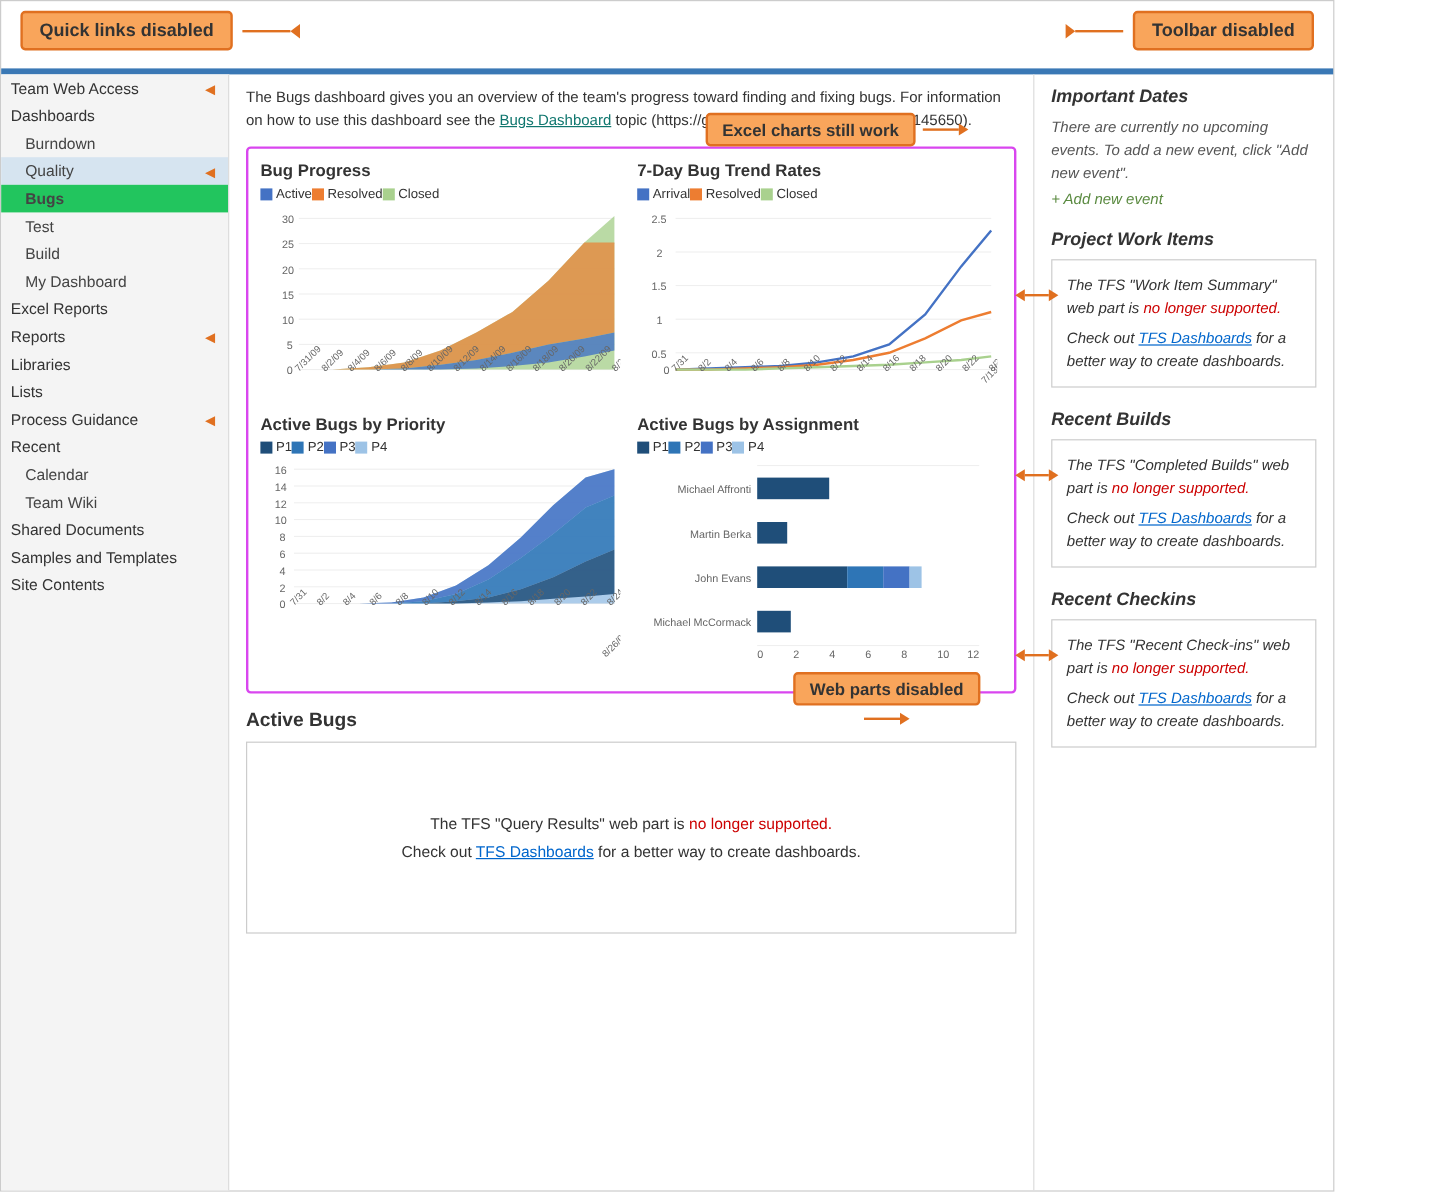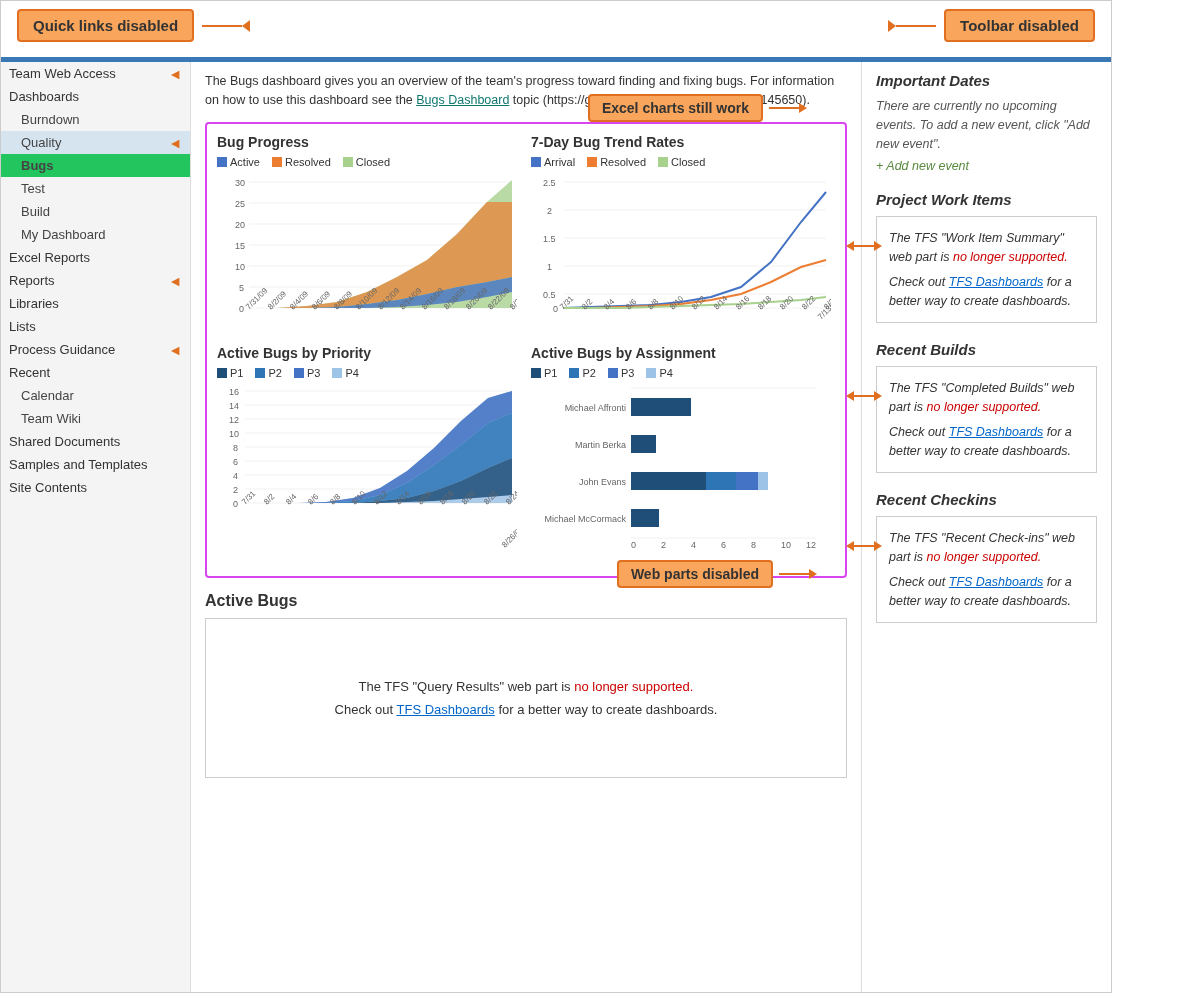--- a/index.html
+++ b/index.html
@@ -54,21 +54,21 @@
     
     .right-section { margin-bottom: 18px; }
     .right-section-title { font-size: 15px; font-weight: 600; margin-bottom: 8px; color: #333; }
     .right-section-box { border: 1px solid #ccc; padding: 12px; font-size: 12.5px; line-height: 1.5; color: #333; min-height: 90px; }
     .add-event { color: #5a8a40; font-size: 13px; margin-top: 6px; cursor: pointer; }
     .add-event::before { content: '+ '; }
 
     .important-dates-text { font-size: 12.5px; color: #555; margin-bottom: 6px; line-height: 1.5; }
 
     
-    .legend { display: flex; gap: 12px; font-size: 11px; margin-bottom: 4px; align-items: center; }
+    .legend { display: flex; gap: 0; font-size: 11px; margin-bottom: 4px; align-items: center; }
     .legend-item { display: flex; align-items: center; gap: 3px; }
     .legend-dot { width: 10px; height: 10px; display: inline-block; }
 
     .callout-connector { display: flex; align-items: center; }
     .conn-line { width: 40px; height: 2px; background: #e07020; }
     .conn-arrow { width: 0; height: 0; border-top: 6px solid transparent; border-bottom: 6px solid transparent; border-right: 8px solid #e07020; }
     .conn-arrow-right { width: 0; height: 0; border-top: 6px solid transparent; border-bottom: 6px solid transparent; border-left: 8px solid #e07020; }
 
     .top-bar { background: #3a78b5; height: 5px; width: 100%; }
   </style>
@@ -416,21 +416,21 @@
                   <text x="250" y="165" font-size="9" fill="#666">10</text>
                   <text x="275" y="165" font-size="9" fill="#666">12</text>
                 </svg>
               </div>
             </div>
           </div>
         </div>
 
         <div class="active-bugs-section">
           <div style="position:relative;">
-            <div style="position:absolute; top:-32px; right:30px; display:flex; align-items:center; gap:6px; z-index:10;">
+            <div style="position:absolute; top:-32px; right:30px; display:flex; align-items:center; gap:6px; z-index:10;flex-direction:column;">
               <div class="callout-box" style="font-size:14px; padding:4px 12px;">Web parts disabled</div>
               <div style="display:flex; align-items:center;">
                 <div style="width:30px; height:2px; background:#e07020;"></div>
                 <div style="width:0;height:0;border-top:5px solid transparent;border-bottom:5px solid transparent;border-left:8px solid #e07020;"></div>
               </div>
             </div>
           </div>
           <div class="active-bugs-title">Active Bugs</div>
           <div class="web-parts-box">
             <p style="font-size:13px;">

